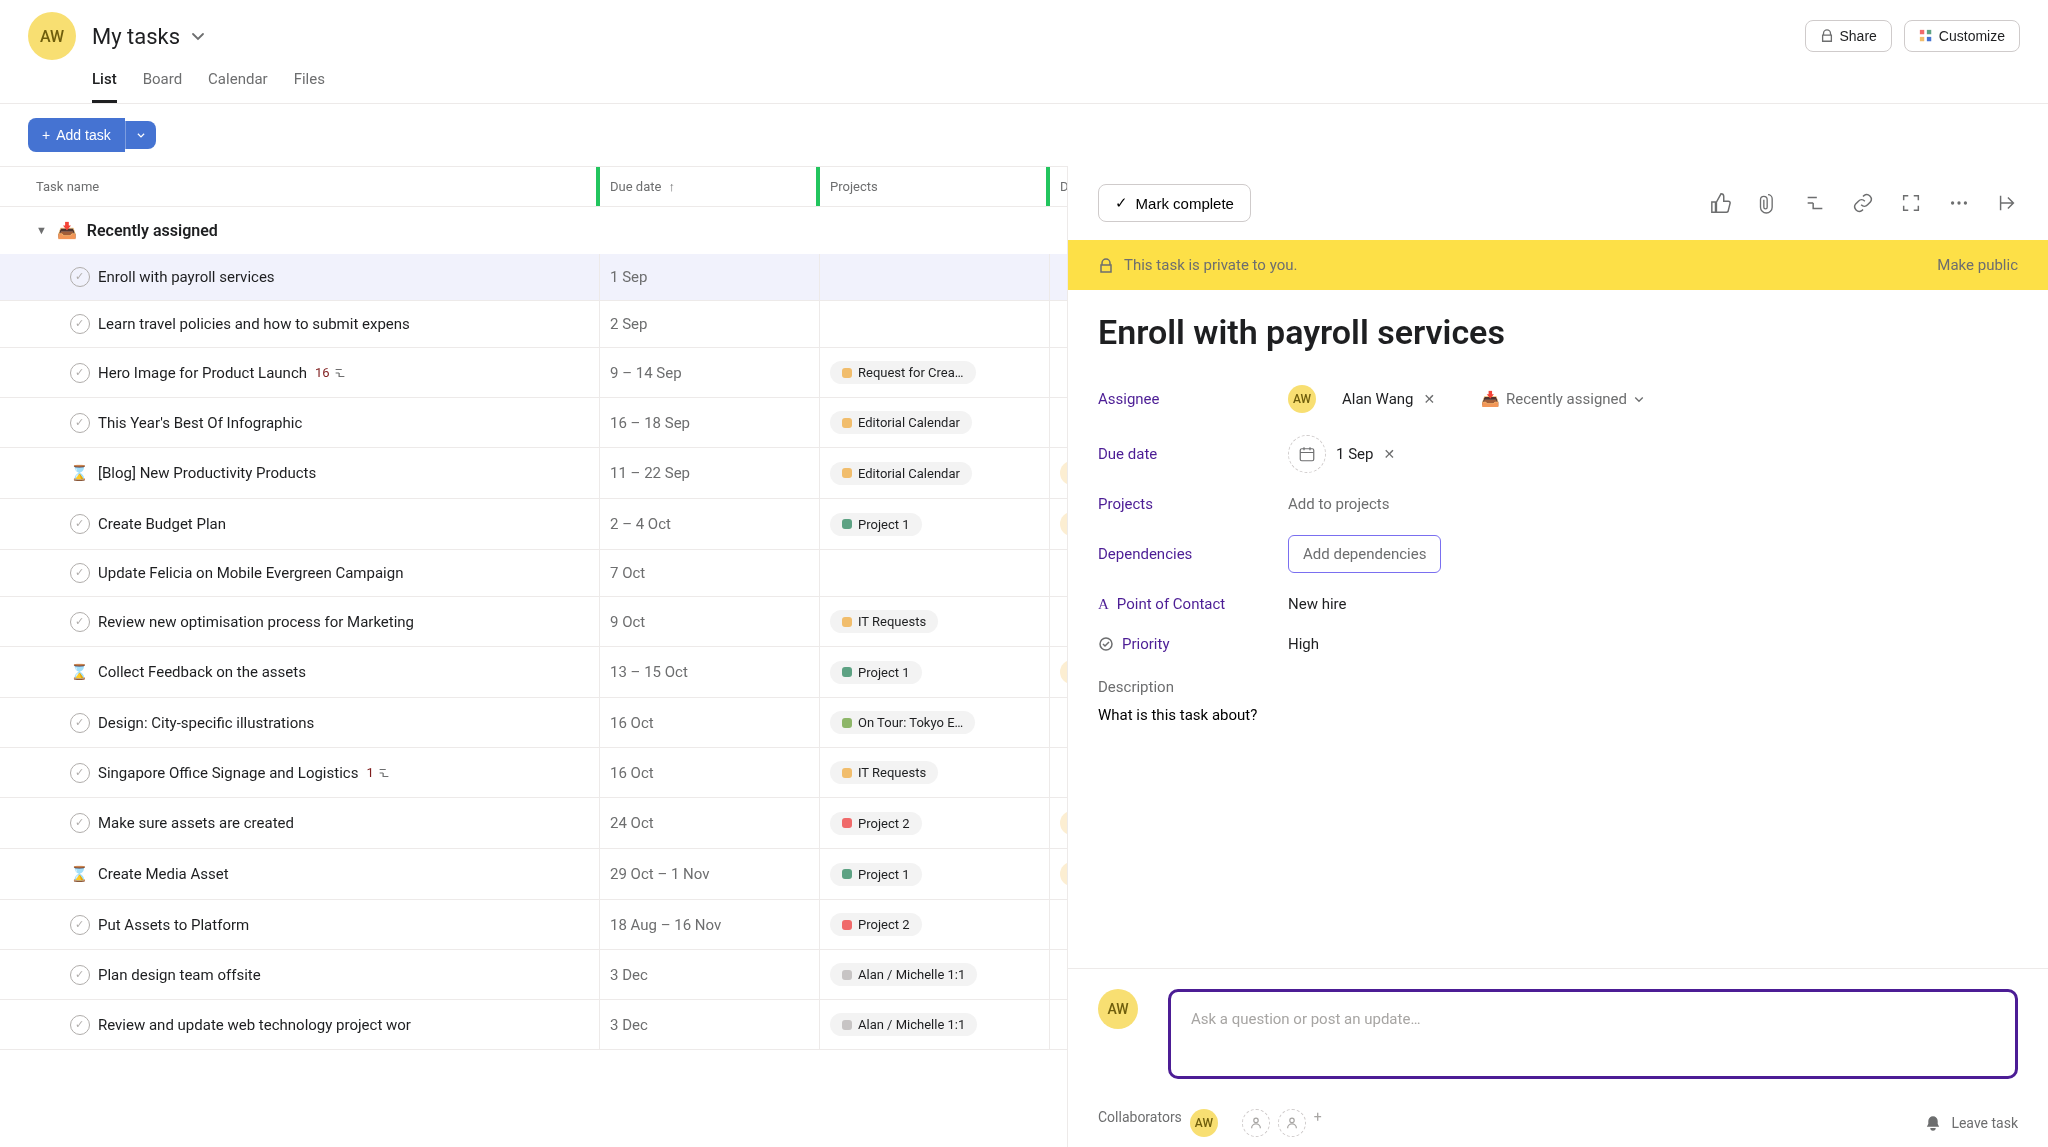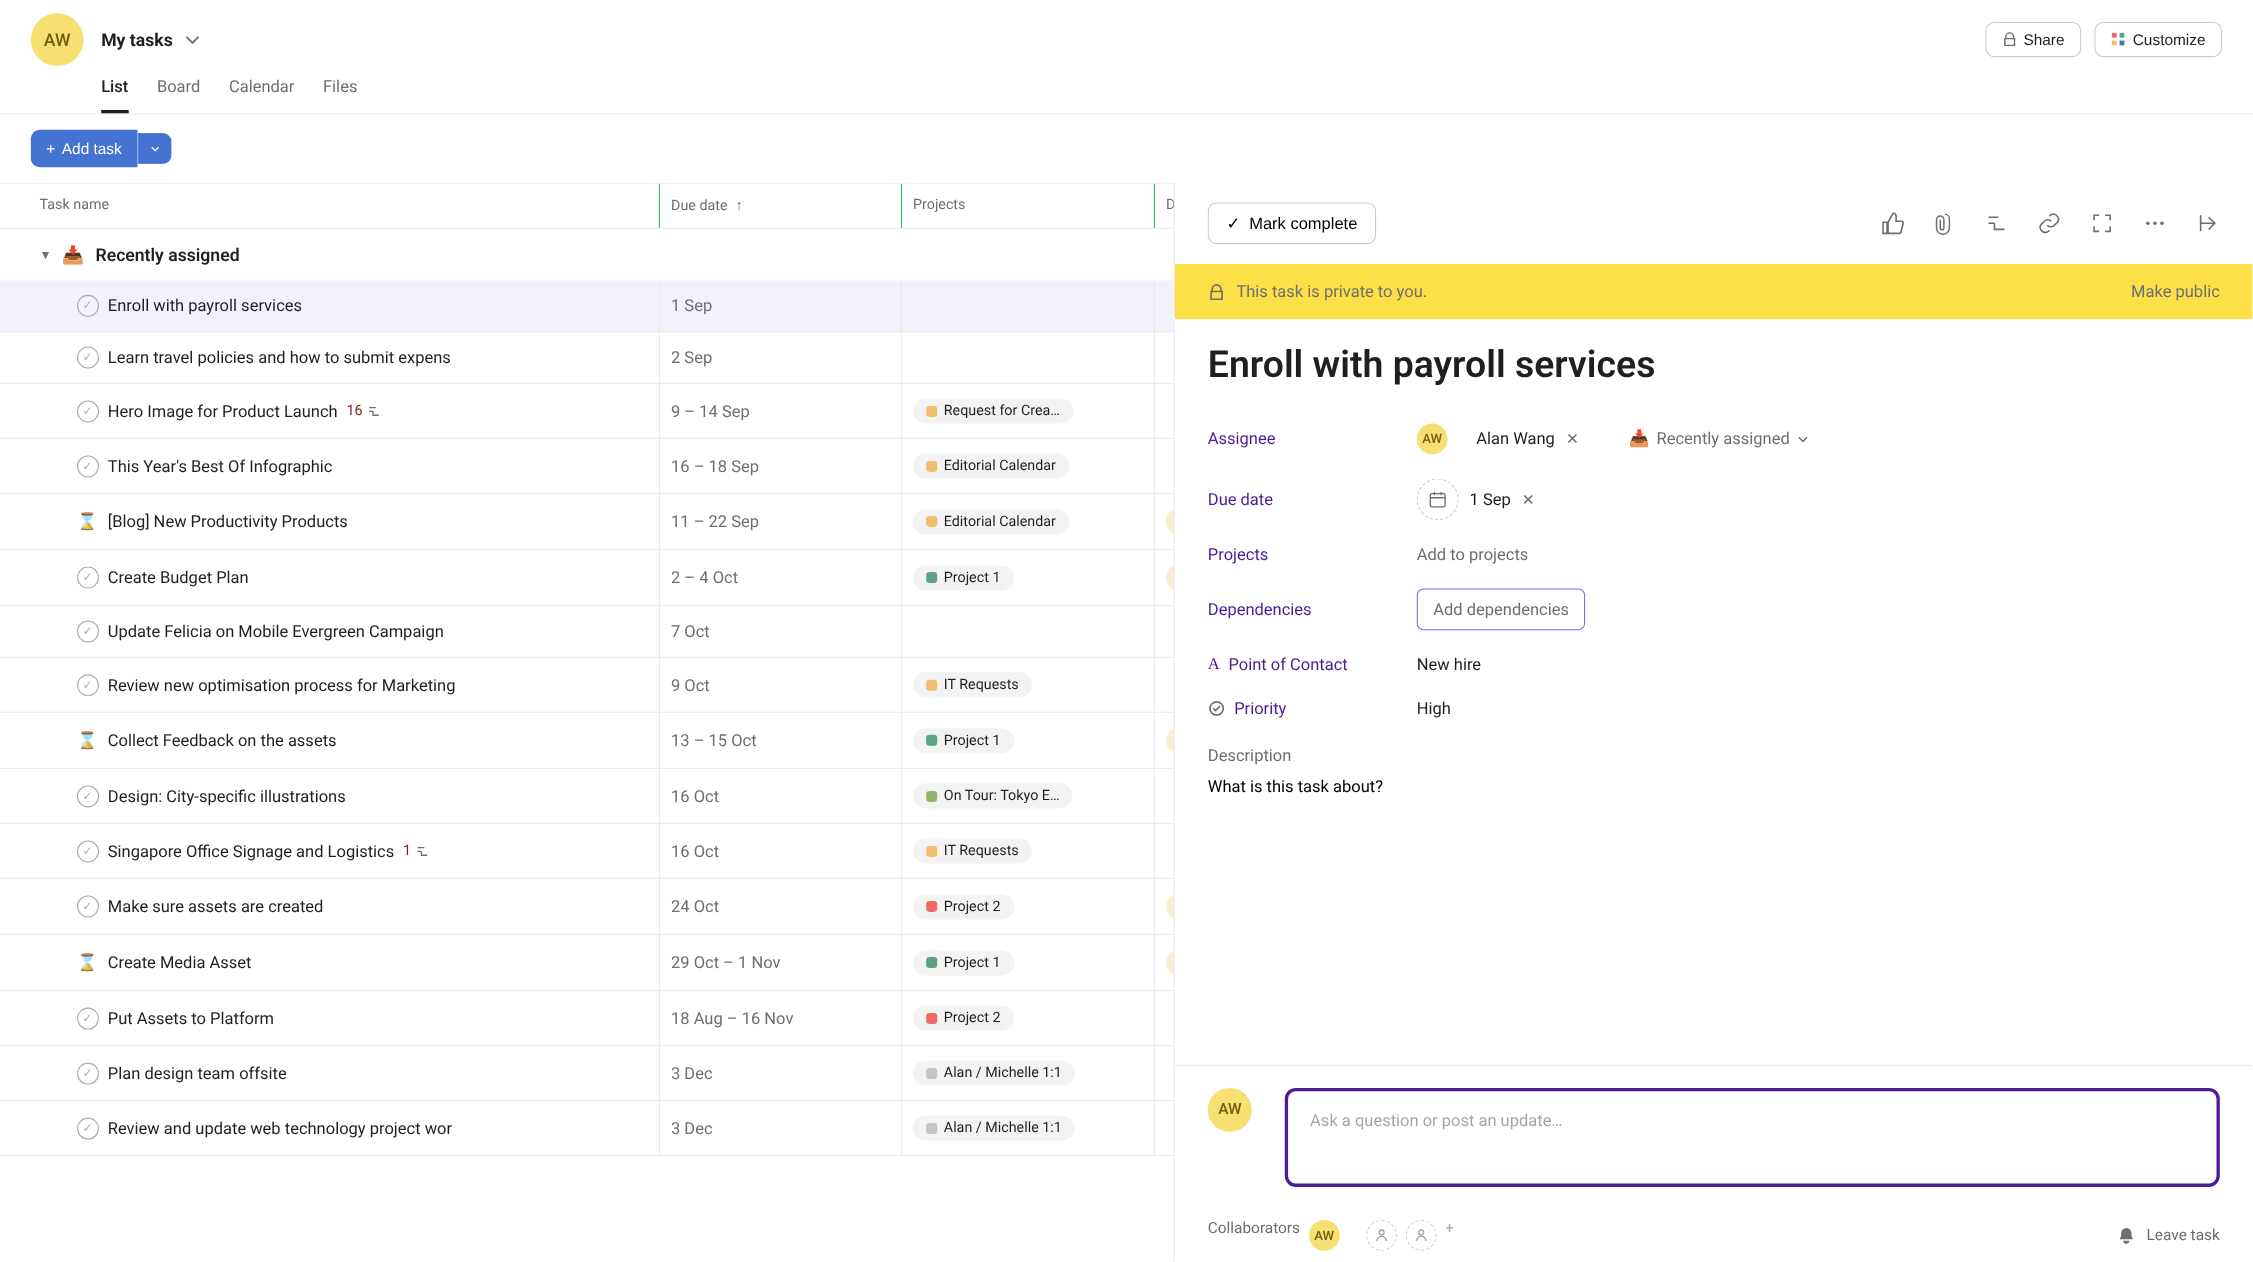--- a/index.html
+++ b/index.html
@@ -5,42 +5,42 @@
 * { box-sizing: border-box; margin: 0; padding: 0; }
 body { font-family: -apple-system, BlinkMacSystemFont, "Segoe UI", Roboto, sans-serif; font-size: 14px; color: #1e1f21; background: #fff; overflow: hidden; }
 .app { width: 2048px; height: 1147px; display: flex; flex-direction: column; }
 
 
 .header { display: flex; align-items: center; padding: 12px 28px 0 28px; }
 .avatar { width: 48px; height: 48px; border-radius: 50%; background: #f8df72; color: #6f5e0c; display: flex; align-items: center; justify-content: center; font-weight: 500; font-size: 16px; margin-right: 16px; }
 .avatar.sm { width: 28px; height: 28px; font-size: 12px; }
 .avatar.md { width: 40px; height: 40px; font-size: 14px; }
 .title-row { display: flex; align-items: center; gap: 10px; }
-.title { font-size: 16px; font-weight: 700; }
+.title { font-size: 22px; font-weight: 400; }
 .chev { color: #6d6e6f; }
 .header-right { margin-left: auto; display: flex; gap: 12px; }
 .btn { border: 1px solid #cfcbcb; background: #fff; border-radius: 8px; padding: 7px 14px; display: flex; align-items: center; gap: 6px; font-size: 14px; color: #1e1f21; cursor: pointer; }
 
 
 .tabs { display: flex; gap: 26px; padding: 10px 28px 0 92px; border-bottom: 1px solid #edeae9; }
 .tab { padding-bottom: 12px; color: #6d6e6f; cursor: pointer; font-size: 15px; }
 .tab.active { color: #1e1f21; font-weight: 500; border-bottom: 3px solid #1e1f21; }
 
 
 .toolbar { padding: 14px 28px; display: flex; align-items: center; }
 .btn-primary { background: #4573d2; color: #fff; border: none; border-radius: 8px 0 0 8px; padding: 9px 14px; display: flex; align-items: center; gap: 6px; font-size: 14px; cursor: pointer; }
 .btn-dd { background: #4573d2; color: #fff; border: none; border-radius: 0 8px 8px 0; padding: 9px 10px; cursor: pointer; border-left: 1px solid rgba(255,255,255,0.3); }
 
 
 .main { flex: 1; display: flex; overflow: hidden; }
 .list-area { flex: 1; border-right: 1px solid #edeae9; overflow: hidden; display: flex; flex-direction: column; }
 
 
 .thead { display: flex; border-top: 1px solid #edeae9; border-bottom: 1px solid #edeae9; }
-.th { padding: 12px 10px; color: #6d6e6f; font-size: 13px; border-right: 1px solid #22c55e; }
+.th { padding: 12px 10px; color: #6d6e6f; font-size: 13px; border-right: 4px solid #22c55e; }
 .col-name { flex: 0 0 600px; padding-left: 36px; }
 .col-due { flex: 0 0 220px; }
 .col-proj { flex: 0 0 230px; }
 .col-dep { flex: 1; }
 
 .section-row { display: flex; align-items: center; padding: 14px 36px; gap: 10px; font-weight: 600; font-size: 16px; }
 .section-row .tri { color: #6d6e6f; font-size: 11px; }
 .section-row .inbox { font-size: 16px; }
 
 .trow { display: flex; border-bottom: 1px solid #edeae9; align-items: stretch; font-size: 15px; }

